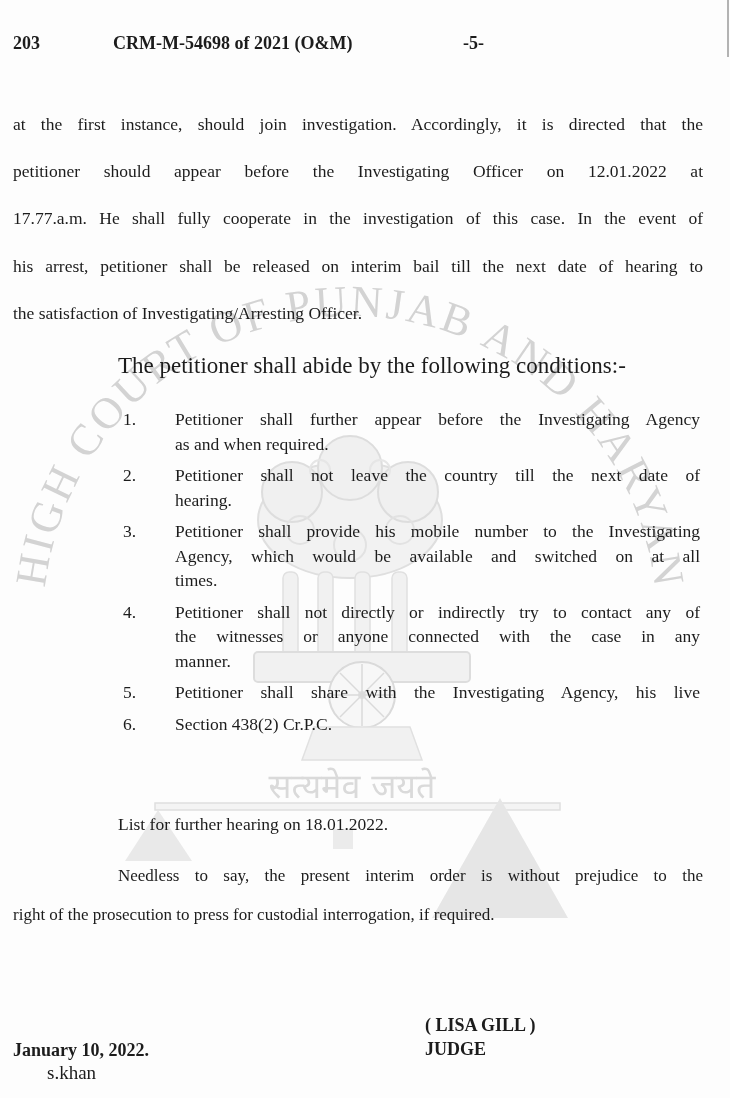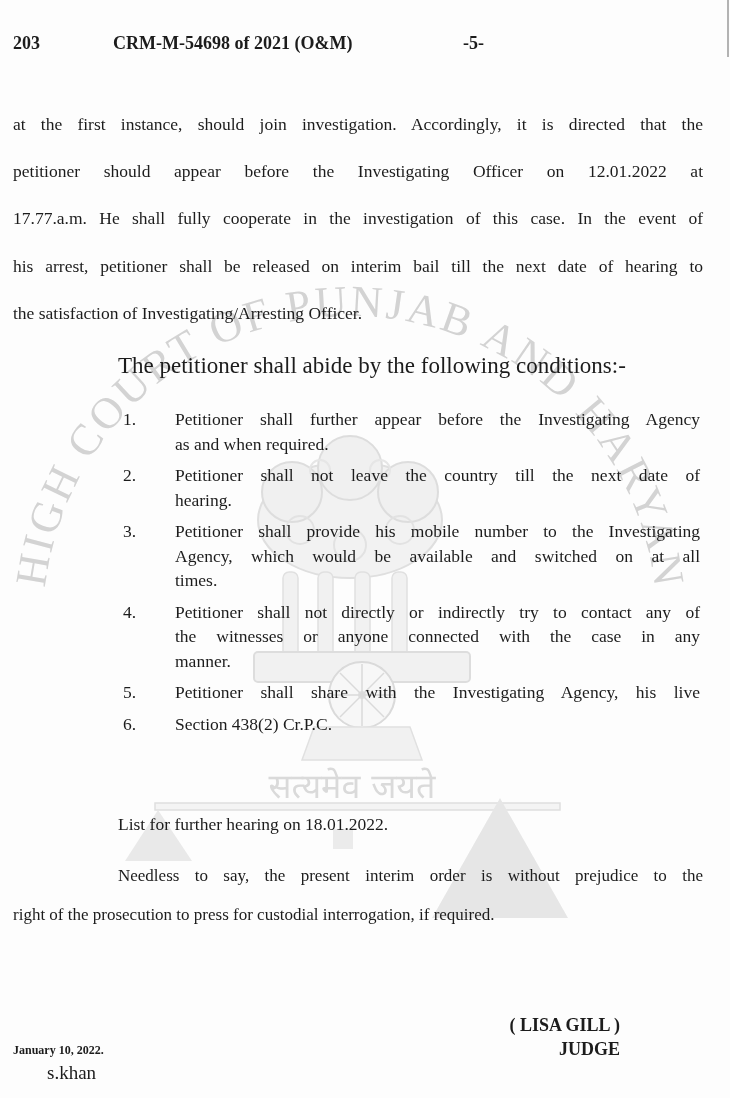--- a/index.html
+++ b/index.html
@@ -27,23 +27,23 @@
   .clist{left:123px;top:407px;width:577px;font-size:17.5px;line-height:24.5px;}
   .item{display:flex;margin-bottom:7px;}
   .inum{width:52px;flex:none;}
   .ibody{flex:1;}
 
   .hearing{left:118px;top:812px;width:560px;font-size:17.5px;line-height:24px;white-space:nowrap;}
 
   .closing{left:13px;top:856px;width:690px;font-size:17px;line-height:39px;}
   .closing .jl{text-indent:105px;}
 
-  .judge{left:425px;top:1014px;width:195px;text-align:right;font-weight:bold;font-size:18px;line-height:23.5px;}
+  .judge{left:425px;top:1014px;width:195px;text-align:left;font-weight:bold;font-size:18px;line-height:23.5px;}
 
-  .dateline{left:13px;top:1038px;font-weight:bold;font-size:12px;line-height:24px;white-space:nowrap;}
+  .dateline{left:13px;top:1038px;font-weight:bold;font-size:18px;line-height:24px;white-space:nowrap;}
   .clerk{left:13px;top:1063px;font-size:19px;line-height:20px;white-space:nowrap;margin-left:34px;}
 
   .scan-edge{right:1px;top:0;width:2px;height:57px;background:#9a9a9a;opacity:.75;}
 </style>
 </head>
 <body>
 
 <div class="page">
 
   <svg class="wm" width="730" height="1098" viewBox="0 0 730 1098" aria-hidden="true">

